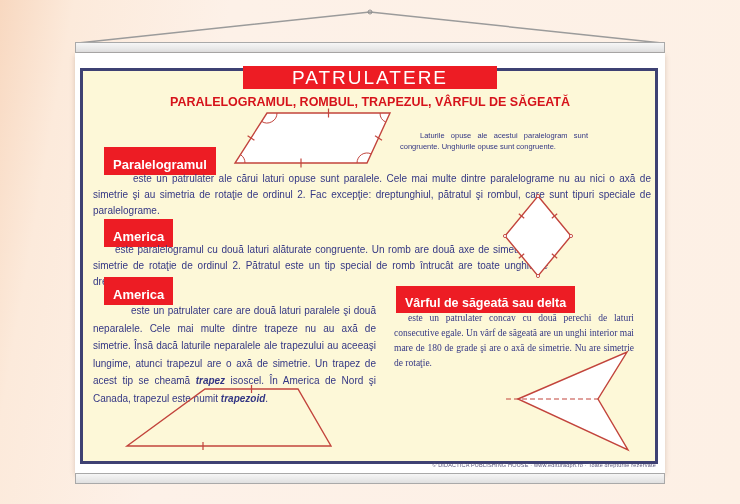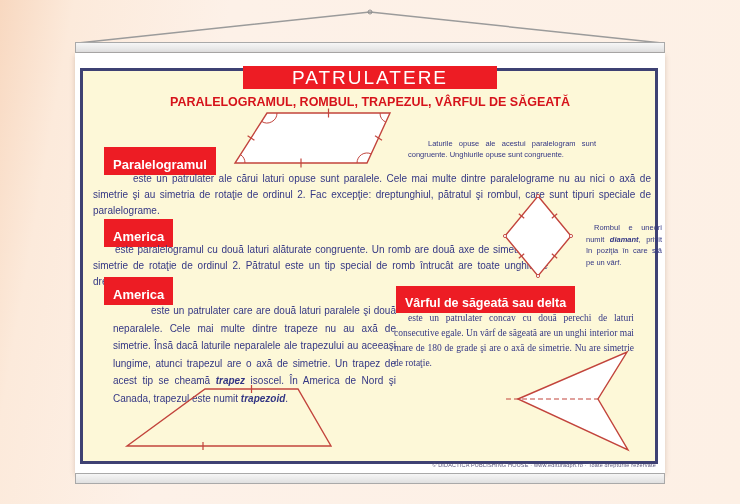--- a/index.html
+++ b/index.html
@@ -40,24 +40,24 @@
   #label-paralelogram { left:104px; top:147px; }
   #label-romb        { left:104px; top:219px; }
   #label-trapez      { left:104px; top:277px; }
   #label-sageata     { left:396px; top:286px; font-size:12.5px; }
   .body-text {
     position:absolute; margin:0; color:#343784; font-size:10px;
     line-height:16px; text-align:justify;
   }
   #para-paralelogram { left:93px;  top:171px; width:558px; text-indent:40px; }
   #para-romb         { left:93px;  top:242px; width:455px; text-indent:22px; }
-  #para-trapez       { left:93px;  top:302px; width:283px; text-indent:38px; line-height:17.5px;margin-left:20px; }
+  #para-trapez       { left:93px;  top:302px; width:283px; text-indent:38px; line-height:17.5px; }
   #para-sageata      { left:394px; top:311px; width:240px; text-indent:14px; line-height:15px; font-size:9.5px;font-family:Liberation Serif, serif; }
   .side-note {
-    position:absolute; margin:8px; color:#343784; font-size:7.5px;
+    position:absolute; margin:0; color:#343784; font-size:7.5px;
     line-height:11px; text-align:justify;
   }
   #note-paralelogram { left:400px; top:130px; width:188px; text-indent:20px; }
   #note-romb         { left:578px; top:214px; width:76px; text-indent:8px; line-height:11.5px; }
   .em { font-weight:bold; font-style:italic; }
   .shape { position:absolute; }
   #parallelogram-svg { left:230px; top:106px; }
   #rhombus-svg       { left:498px; top:192px; }
   #trapezoid-svg     { left:120px; top:384px; }
   #arrowhead-svg     { left:500px; top:346px; }
@@ -109,21 +109,20 @@
     <line x1="53.8" y1="26.2" x2="59.2" y2="21.8" stroke="#c2443c" stroke-width="1.2"></line>
     <line x1="53.8" y1="61.8" x2="59.2" y2="66.2" stroke="#c2443c" stroke-width="1.2"></line>
     <line x1="26.2" y1="61.8" x2="20.8" y2="66.2" stroke="#c2443c" stroke-width="1.2"></line>
     <line x1="26.2" y1="26.2" x2="20.8" y2="21.8" stroke="#c2443c" stroke-width="1.2"></line>
     <circle cx="40" cy="4" r="1.6" fill="#ffffff" stroke="#c2443c" stroke-width="0.9"></circle>
     <circle cx="73" cy="44" r="1.6" fill="#ffffff" stroke="#c2443c" stroke-width="0.9"></circle>
     <circle cx="40" cy="84" r="1.6" fill="#ffffff" stroke="#c2443c" stroke-width="0.9"></circle>
     <circle cx="7" cy="44" r="1.6" fill="#ffffff" stroke="#c2443c" stroke-width="0.9"></circle>
   </svg>
 
-  <p id="note-romb" class="side-note"><span>Rombul e uneori numit </span><span class="em">diamant</span><span>, privit în poziţia în care stă pe un vârf.</span></p>
 
   <div id="label-trapez" class="sec-label">America</div>
   <p id="para-trapez" class="body-text"><span>este un patrulater care are două laturi paralele şi două neparalele. Cele mai multe dintre trapeze nu au axă de simetrie. Însă dacă laturile neparalele ale trapezului au aceeaşi lungime, atunci trapezul are o axă de simetrie. Un trapez de acest tip se cheamă </span><span class="em">trapez</span><span> isoscel. În America de Nord şi Canada, trapezul este numit </span><span class="em">trapezoid</span><span>.</span></p>
 
   <svg id="trapezoid-svg" class="shape" width="224" height="70" viewBox="0 0 224 70">
     <polygon points="85,5 178,5 211,62 7,62" fill="none" stroke="#c2443c" stroke-width="1.4"></polygon>
     <line x1="131.5" y1="1" x2="131.5" y2="9" stroke="#c2443c" stroke-width="1.2"></line>
     <line x1="83" y1="58" x2="83" y2="66" stroke="#c2443c" stroke-width="1.2"></line>
   </svg>
 

